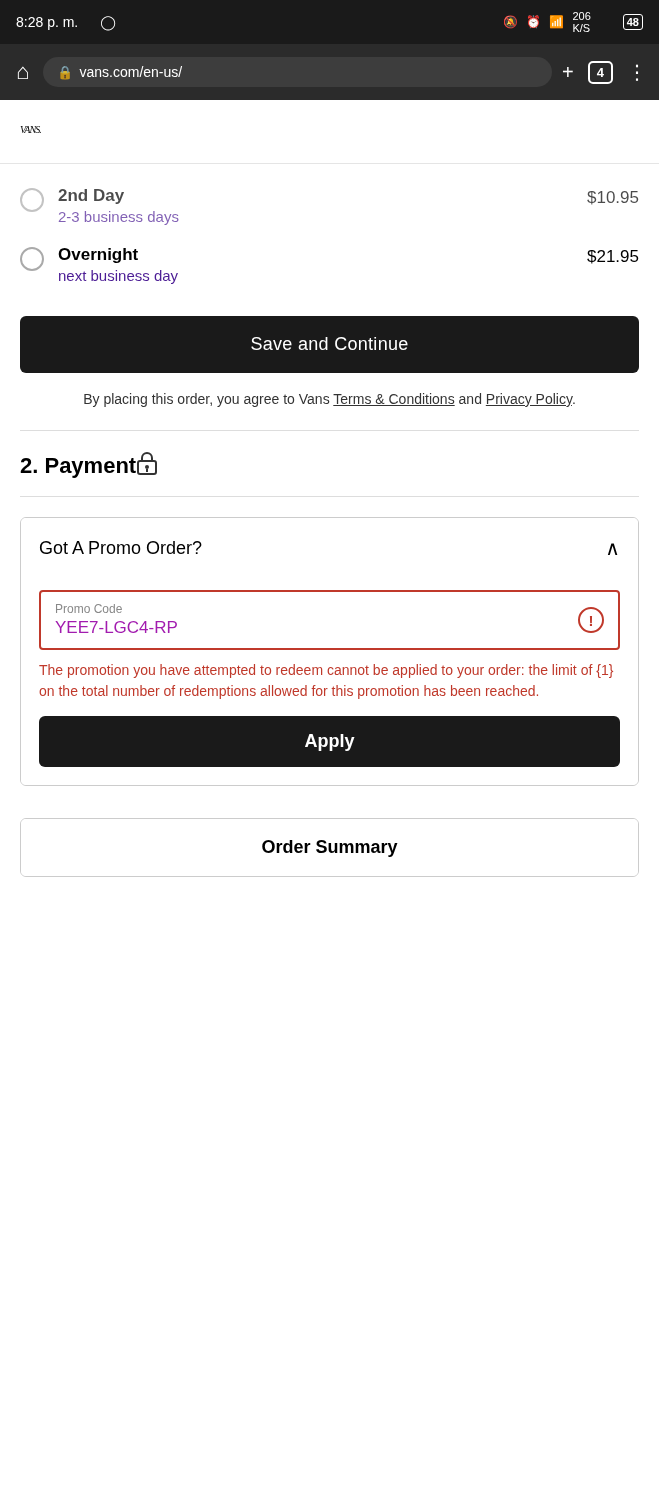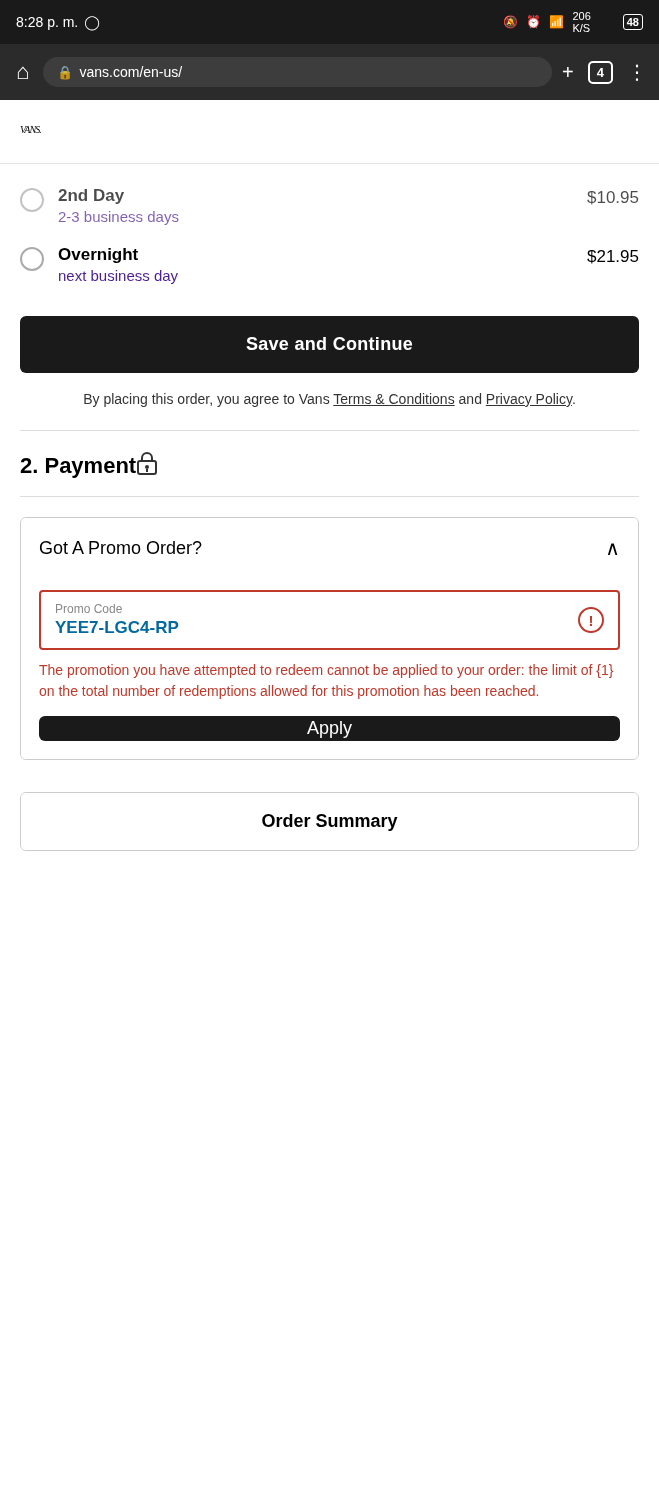--- a/index.html
+++ b/index.html
@@ -19,21 +19,21 @@
       display: flex;
       justify-content: space-between;
       align-items: center;
       padding: 6px 16px;
       height: 44px;
       font-size: 14px;
     }
     .status-left {
       display: flex;
       align-items: center;
-      gap: 6px;
+      gap: 22px;
       font-weight: 500;
     }
     .status-right {
       display: flex;
       align-items: center;
       gap: 8px;
       font-size: 12px;
     }
     .battery-box {
       border: 1.5px solid #fff;
@@ -172,21 +172,21 @@
       padding: 10px 20px 16px 20px;
     }
     .save-continue-btn {
       width: 100%;
       background: #1a1a1a;
       color: #fff;
       border: none;
       border-radius: 6px;
       padding: 18px;
       font-size: 18px;
-      font-weight: 700;
+      font-weight: 400;
       cursor: pointer;
       letter-spacing: 0.3px;
     }
 
     
     .terms-text {
       text-align: center;
       font-size: 14px;
       color: #333;
       padding: 0 20px 20px 20px;
@@ -257,22 +257,22 @@
       margin-bottom: 10px;
     }
     .promo-input-label {
       font-size: 12px;
       color: #888;
       display: block;
       margin-bottom: 2px;
     }
     .promo-input-value {
       font-size: 17px;
-      color: #0369a1;
-      font-weight: 700;
+      color: #a21caf;
+      font-weight: 400;
     }
     .promo-error-icon {
       position: absolute;
       right: 14px;
       top: 50%;
       transform: translateY(-50%);
       width: 26px;
       height: 26px;
     }
     .error-circle {
@@ -292,23 +292,23 @@
       color: #c0392b;
       line-height: 1.5;
       margin-bottom: 14px;
     }
     .apply-btn {
       width: 100%;
       background: #1a1a1a;
       color: #fff;
       border: none;
       border-radius: 6px;
-      padding: 2px;
+      padding: 15px;
       font-size: 18px;
-      font-weight: 400;
+      font-weight: 700;
       cursor: pointer;
     }
 
     
     .order-summary-section {
       margin: 0 20px;
       border: 1.5px solid #ccc;
       border-radius: 6px;
       overflow: hidden;
     }

